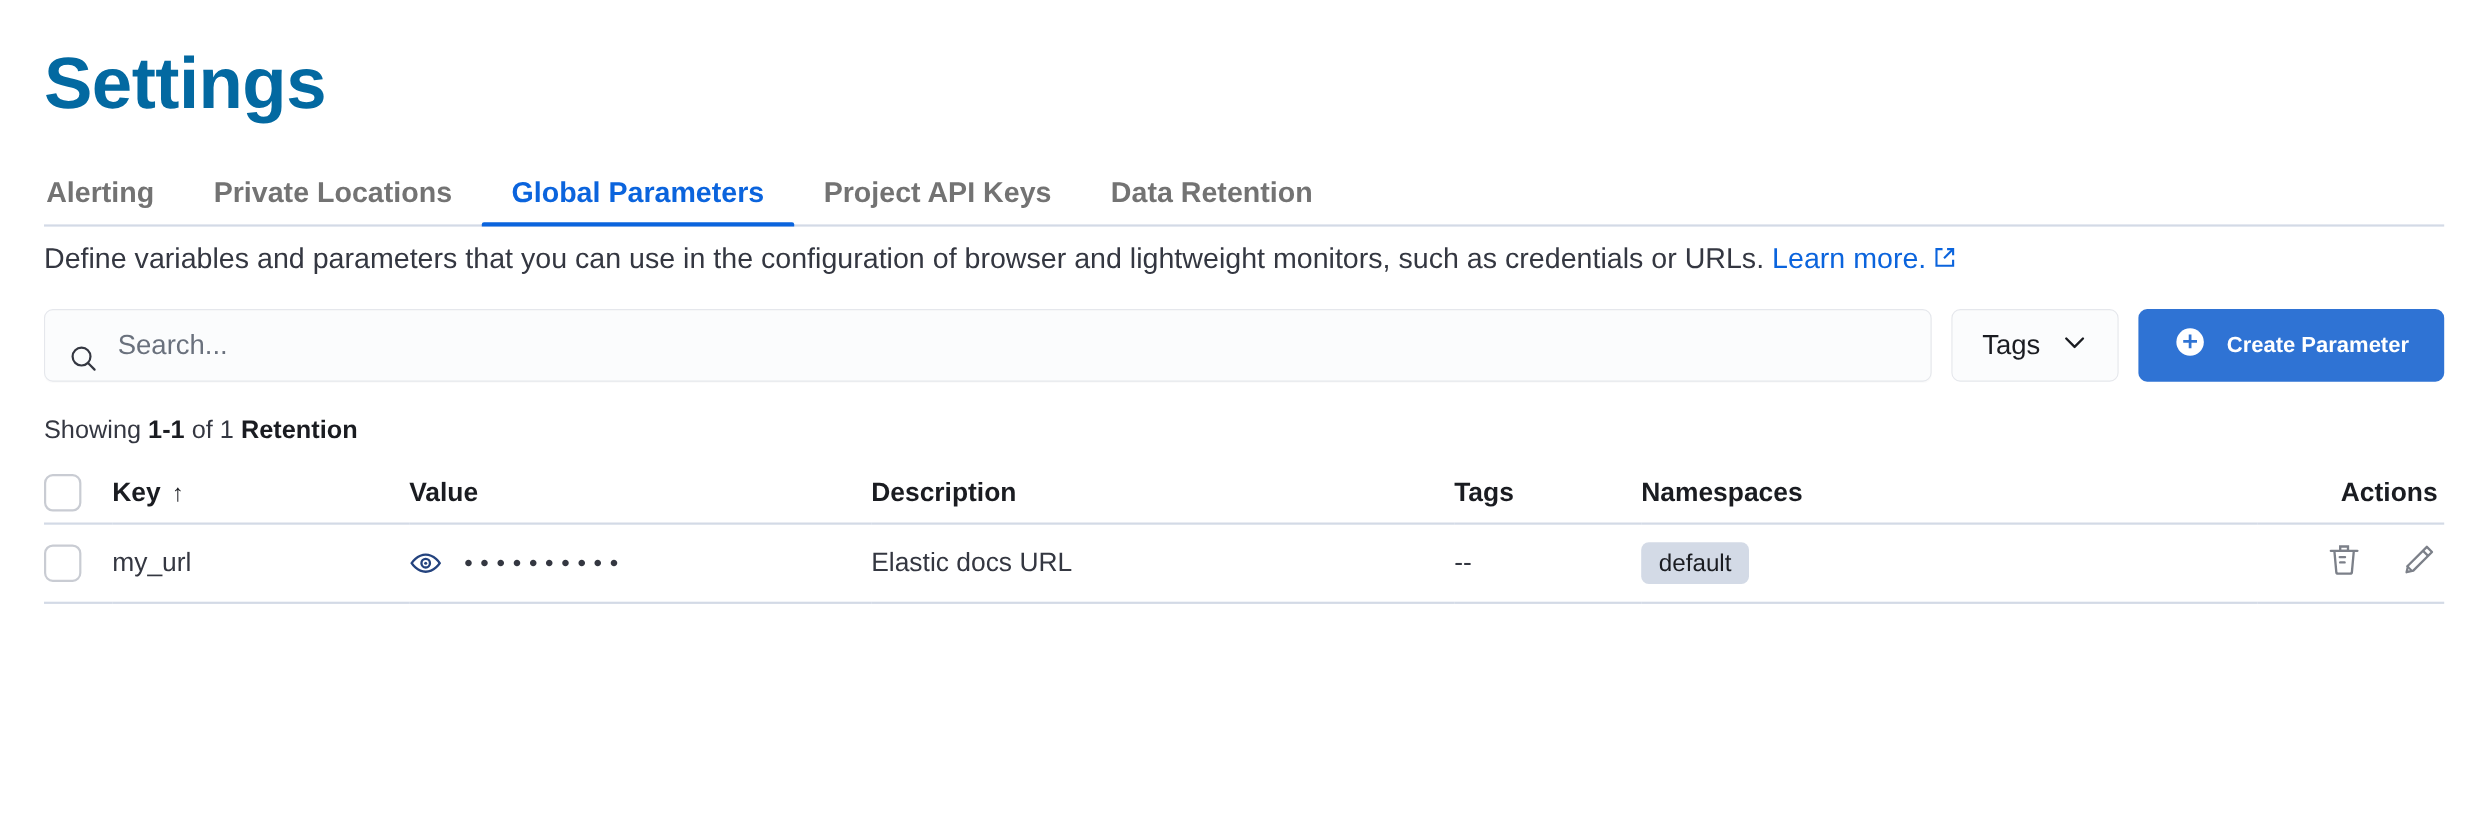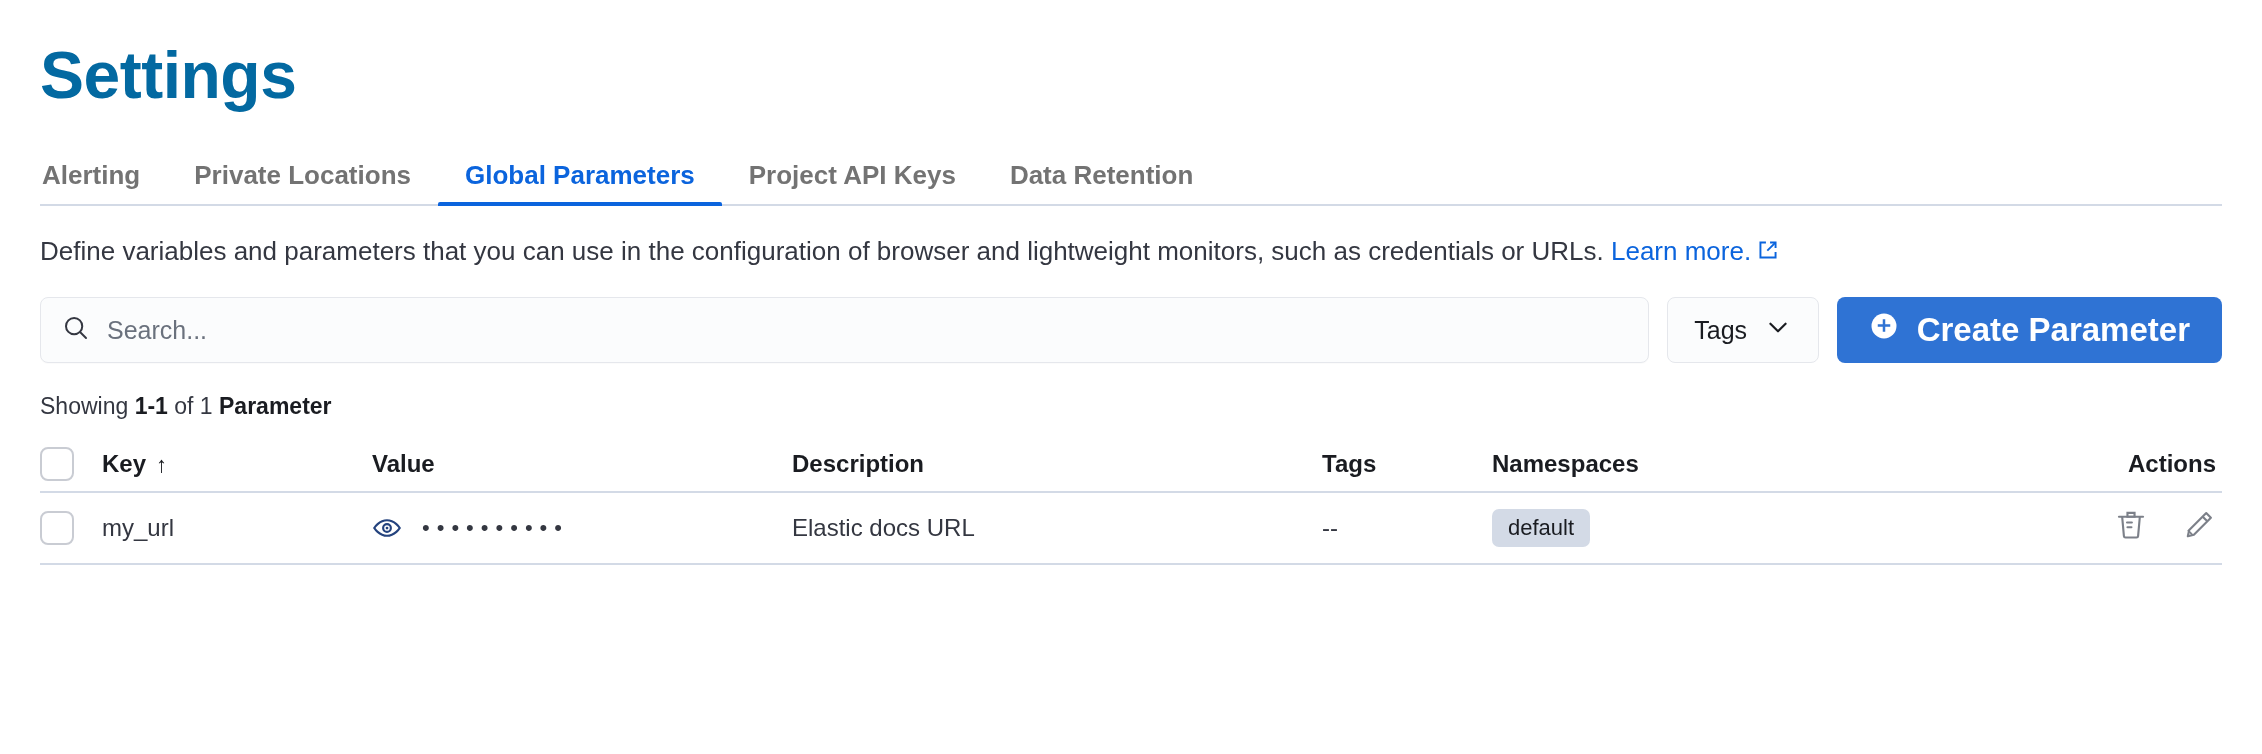--- a/index.html
+++ b/index.html
@@ -55,21 +55,21 @@
     content: "";
     position: absolute;
     left: 0; right: 0; bottom: -2px;
     height: 4px;
     background: #0b64dd;
     border-radius: 2px 2px 0 0;
   }
 
   
   .desc {
-    margin-top: 28px;
+    margin-top: 12px;
     font-size: 26px;
     line-height: 1.32;
     color: #343741;
     max-width: 2180px;
   }
   .desc a {
     color: #0b64dd;
     text-decoration: none;
   }
   .ext-icon {
@@ -82,21 +82,21 @@
   .controls {
     margin-top: 28px;
     display: flex;
     align-items: stretch;
     gap: 18px;
     height: 66px;
   }
   .search-box {
     flex: 1 1 auto;
     display: flex;
-    align-items: center;
+    align-items: flex-end;
     gap: 16px;
     background: #fbfcfd;
     border: 1px solid #e5e7ec;
     border-radius: 8px;
     padding: 0 20px;
     box-shadow: 0 1px 1px rgba(0,0,0,0.02);
   }
   .search-input {
     border: 0;
     outline: none;
@@ -130,21 +130,21 @@
     flex: 0 0 auto;
     display: flex;
     align-items: center;
     justify-content: center;
     gap: 18px;
     background: #2f73d4;
     border: 0;
     border-radius: 8px;
     padding: 0 32px;
     font-family: "Liberation Sans", sans-serif;
-    font-size: 33px;
+    font-size: 20px;
     font-weight: 700;
     color: #ffffff;
     cursor: pointer;
     white-space: nowrap;
   }
 
   
   .showing {
     margin-top: 30px;
     font-size: 23px;
@@ -285,21 +285,21 @@
       </span>
       <span>Create Parameter</span>
     </button>
   </div>
 
   <div class="showing">
     <span>Showing</span>
     <b>1-1</b>
     <span>of</span>
     <span>1</span>
-    <b>Parameter</b>
+    <b>Retention</b>
   </div>
 
   <table class="table">
     <thead>
       <tr>
         <th class="col-check">
           <span class="checkbox"></span>
         </th>
         <th class="col-key">
           <span>Key</span><span class="sort-arrow">↑</span>

